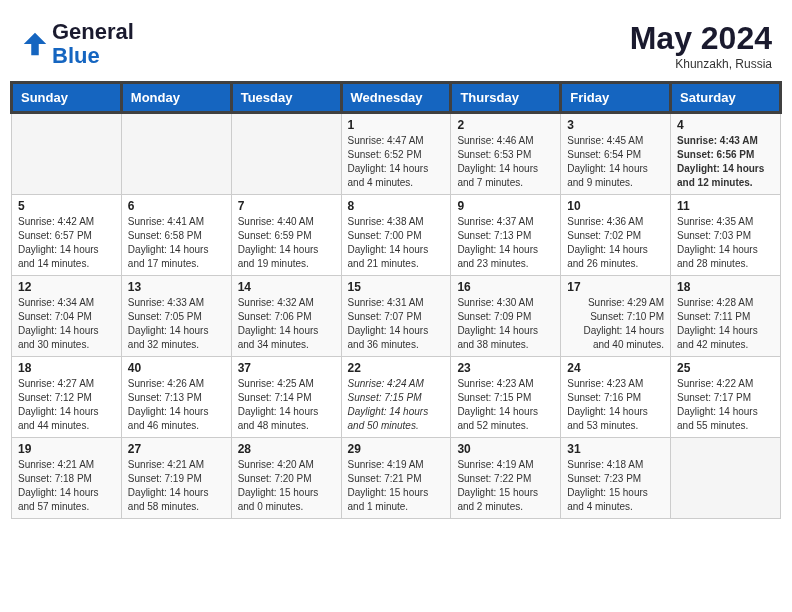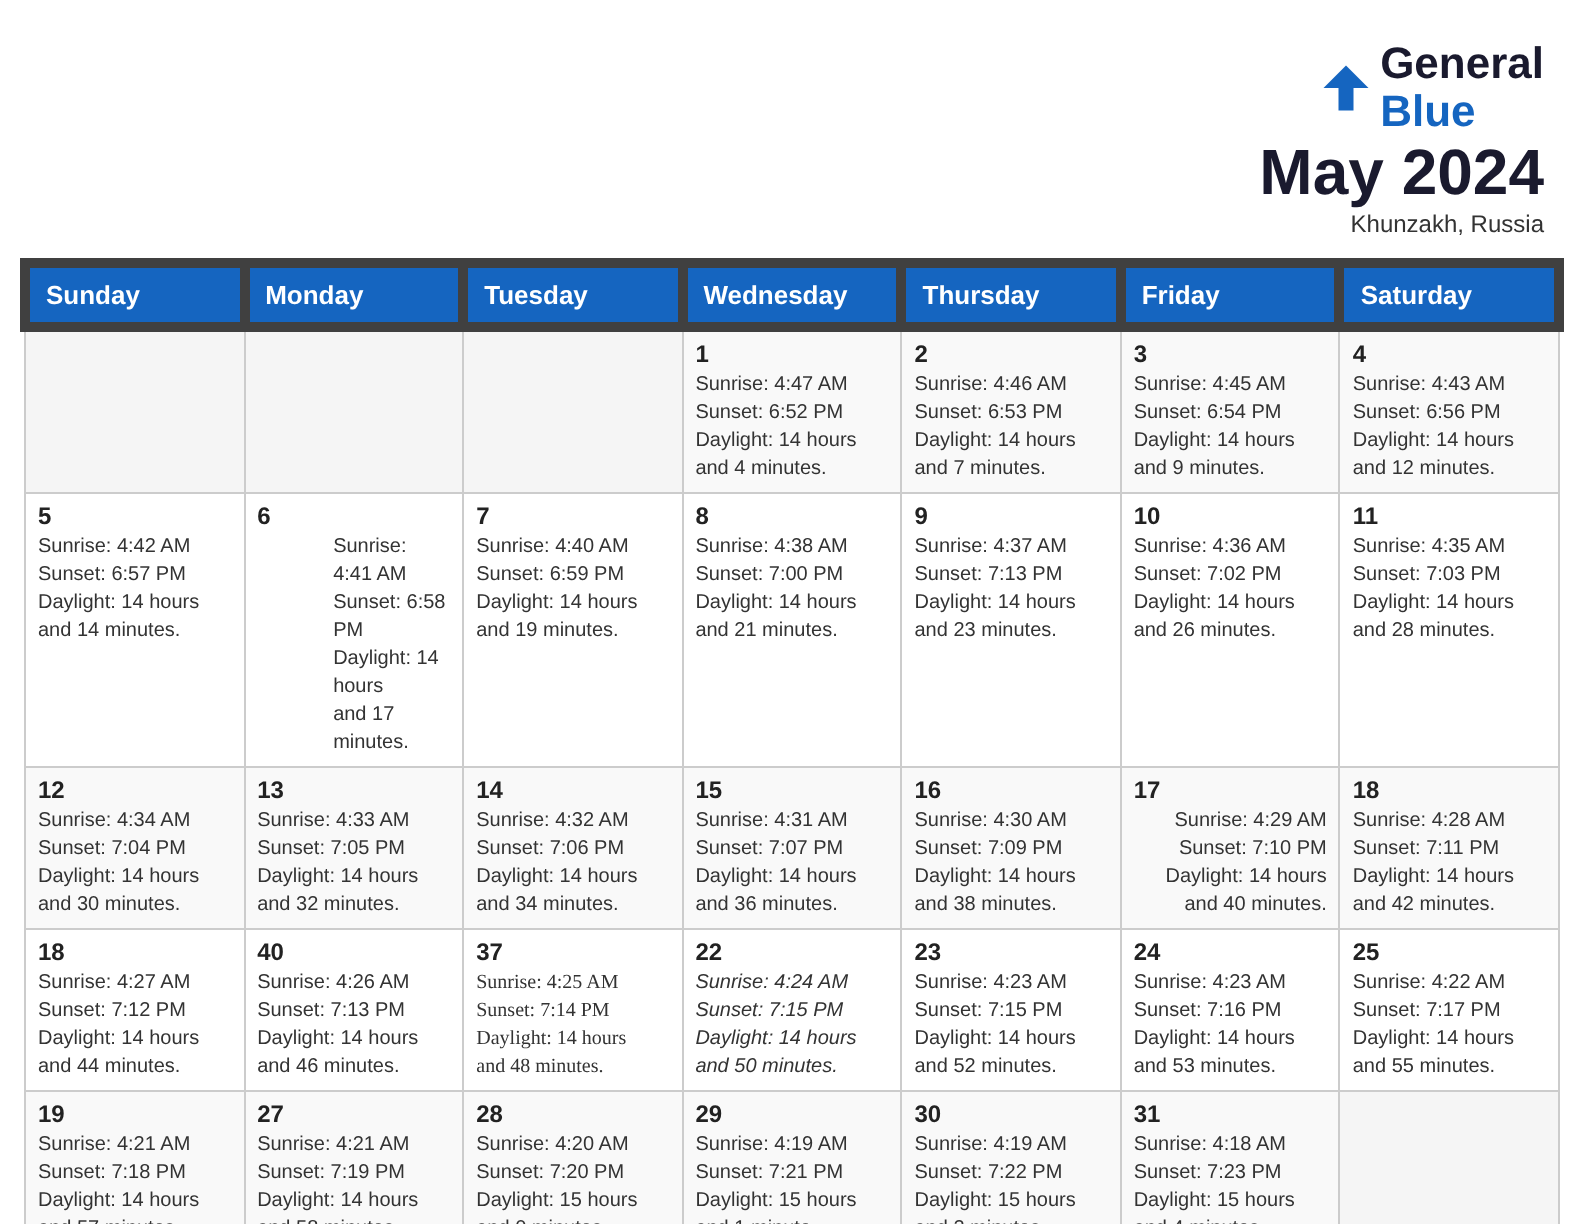--- a/index.html
+++ b/index.html
@@ -6,23 +6,22 @@
     body {
       font-family: Arial, sans-serif;
       background: #fff;
       width: 792px;
       min-height: 612px;
       padding: 10px;
     }
     .header {
       display: flex;
       justify-content: space-between;
-      align-items: flex-end;
+      align-items: flex-start;
       padding: 10px 10px 5px 10px;
-      flex-direction: column;
     }
     .logo {
       display: flex;
       align-items: center;
     }
     .logo-text {
       font-size: 22px;
       font-weight: bold;
       color: #1a1a2e;
       line-height: 1.1;
@@ -52,21 +51,21 @@
       border-collapse: collapse;
       margin-top: 5px;
     }
     thead th {
       background-color: #1565c0;
       color: #fff;
       text-align: left;
       padding: 6px 8px;
       font-size: 13px;
       font-weight: bold;
-      border: 5px solid #404040;
+      border: 3px solid #404040;
     }
     tbody td {
       border: 1px solid #ccc;
       vertical-align: top;
       padding: 4px 6px;
       width: calc(100% / 7);
       min-height: 80px;
       font-size: 10.5px;
       color: #222;
       background: #fff;
@@ -144,37 +143,37 @@
         </td>
         <td>
           <span class="day-num">3</span>
           <div class="day-detail" style="white-space: pre-line;">Sunrise: 4:45 AM
 Sunset: 6:54 PM
 Daylight: 14 hours
 and 9 minutes.</div>
         </td>
         <td>
           <span class="day-num">4</span>
-          <div class="day-detail" style="white-space: pre-line;">Sunrise: 4:43 AM
+          <div class="day-detail" style="white-space: pre-line; font-weight: bold;">Sunrise: 4:43 AM
 Sunset: 6:56 PM
 Daylight: 14 hours
 and 12 minutes.</div>
         </td>
       </tr>
       <tr>
         <td>
           <span class="day-num">5</span>
           <div class="day-detail" style="white-space: pre-line;">Sunrise: 4:42 AM
 Sunset: 6:57 PM
 Daylight: 14 hours
 and 14 minutes.</div>
         </td>
         <td>
           <span class="day-num">6</span>
-          <div class="day-detail" style="white-space: pre-line; margin-left: 38px;">Sunrise: 4:41 AM
+          <div class="day-detail" style="white-space: pre-line;">Sunrise: 4:41 AM
 Sunset: 6:58 PM
 Daylight: 14 hours
 and 17 minutes.</div>
         </td>
         <td>
           <span class="day-num">7</span>
           <div class="day-detail" style="white-space: pre-line;">Sunrise: 4:40 AM
 Sunset: 6:59 PM
 Daylight: 14 hours
 and 19 minutes.</div>
@@ -269,21 +268,21 @@
         </td>
         <td>
           <span class="day-num">40</span>
           <div class="day-detail" style="white-space: pre-line;">Sunrise: 4:26 AM
 Sunset: 7:13 PM
 Daylight: 14 hours
 and 46 minutes.</div>
         </td>
         <td>
           <span class="day-num">37</span>
-          <div class="day-detail" style="white-space: pre-line; font-family: Liberation Serif, serif;">Sunrise: 4:25 AM
+          <div class="day-detail" style="white-space: pre-line;">Sunrise: 4:25 AM
 Sunset: 7:14 PM
 Daylight: 14 hours
 and 48 minutes.</div>
         </td>
         <td>
           <span class="day-num">22</span>
           <div class="day-detail" style="white-space: pre-line; font-style: italic;">Sunrise: 4:24 AM
 Sunset: 7:15 PM
 Daylight: 14 hours
 and 50 minutes.</div>

